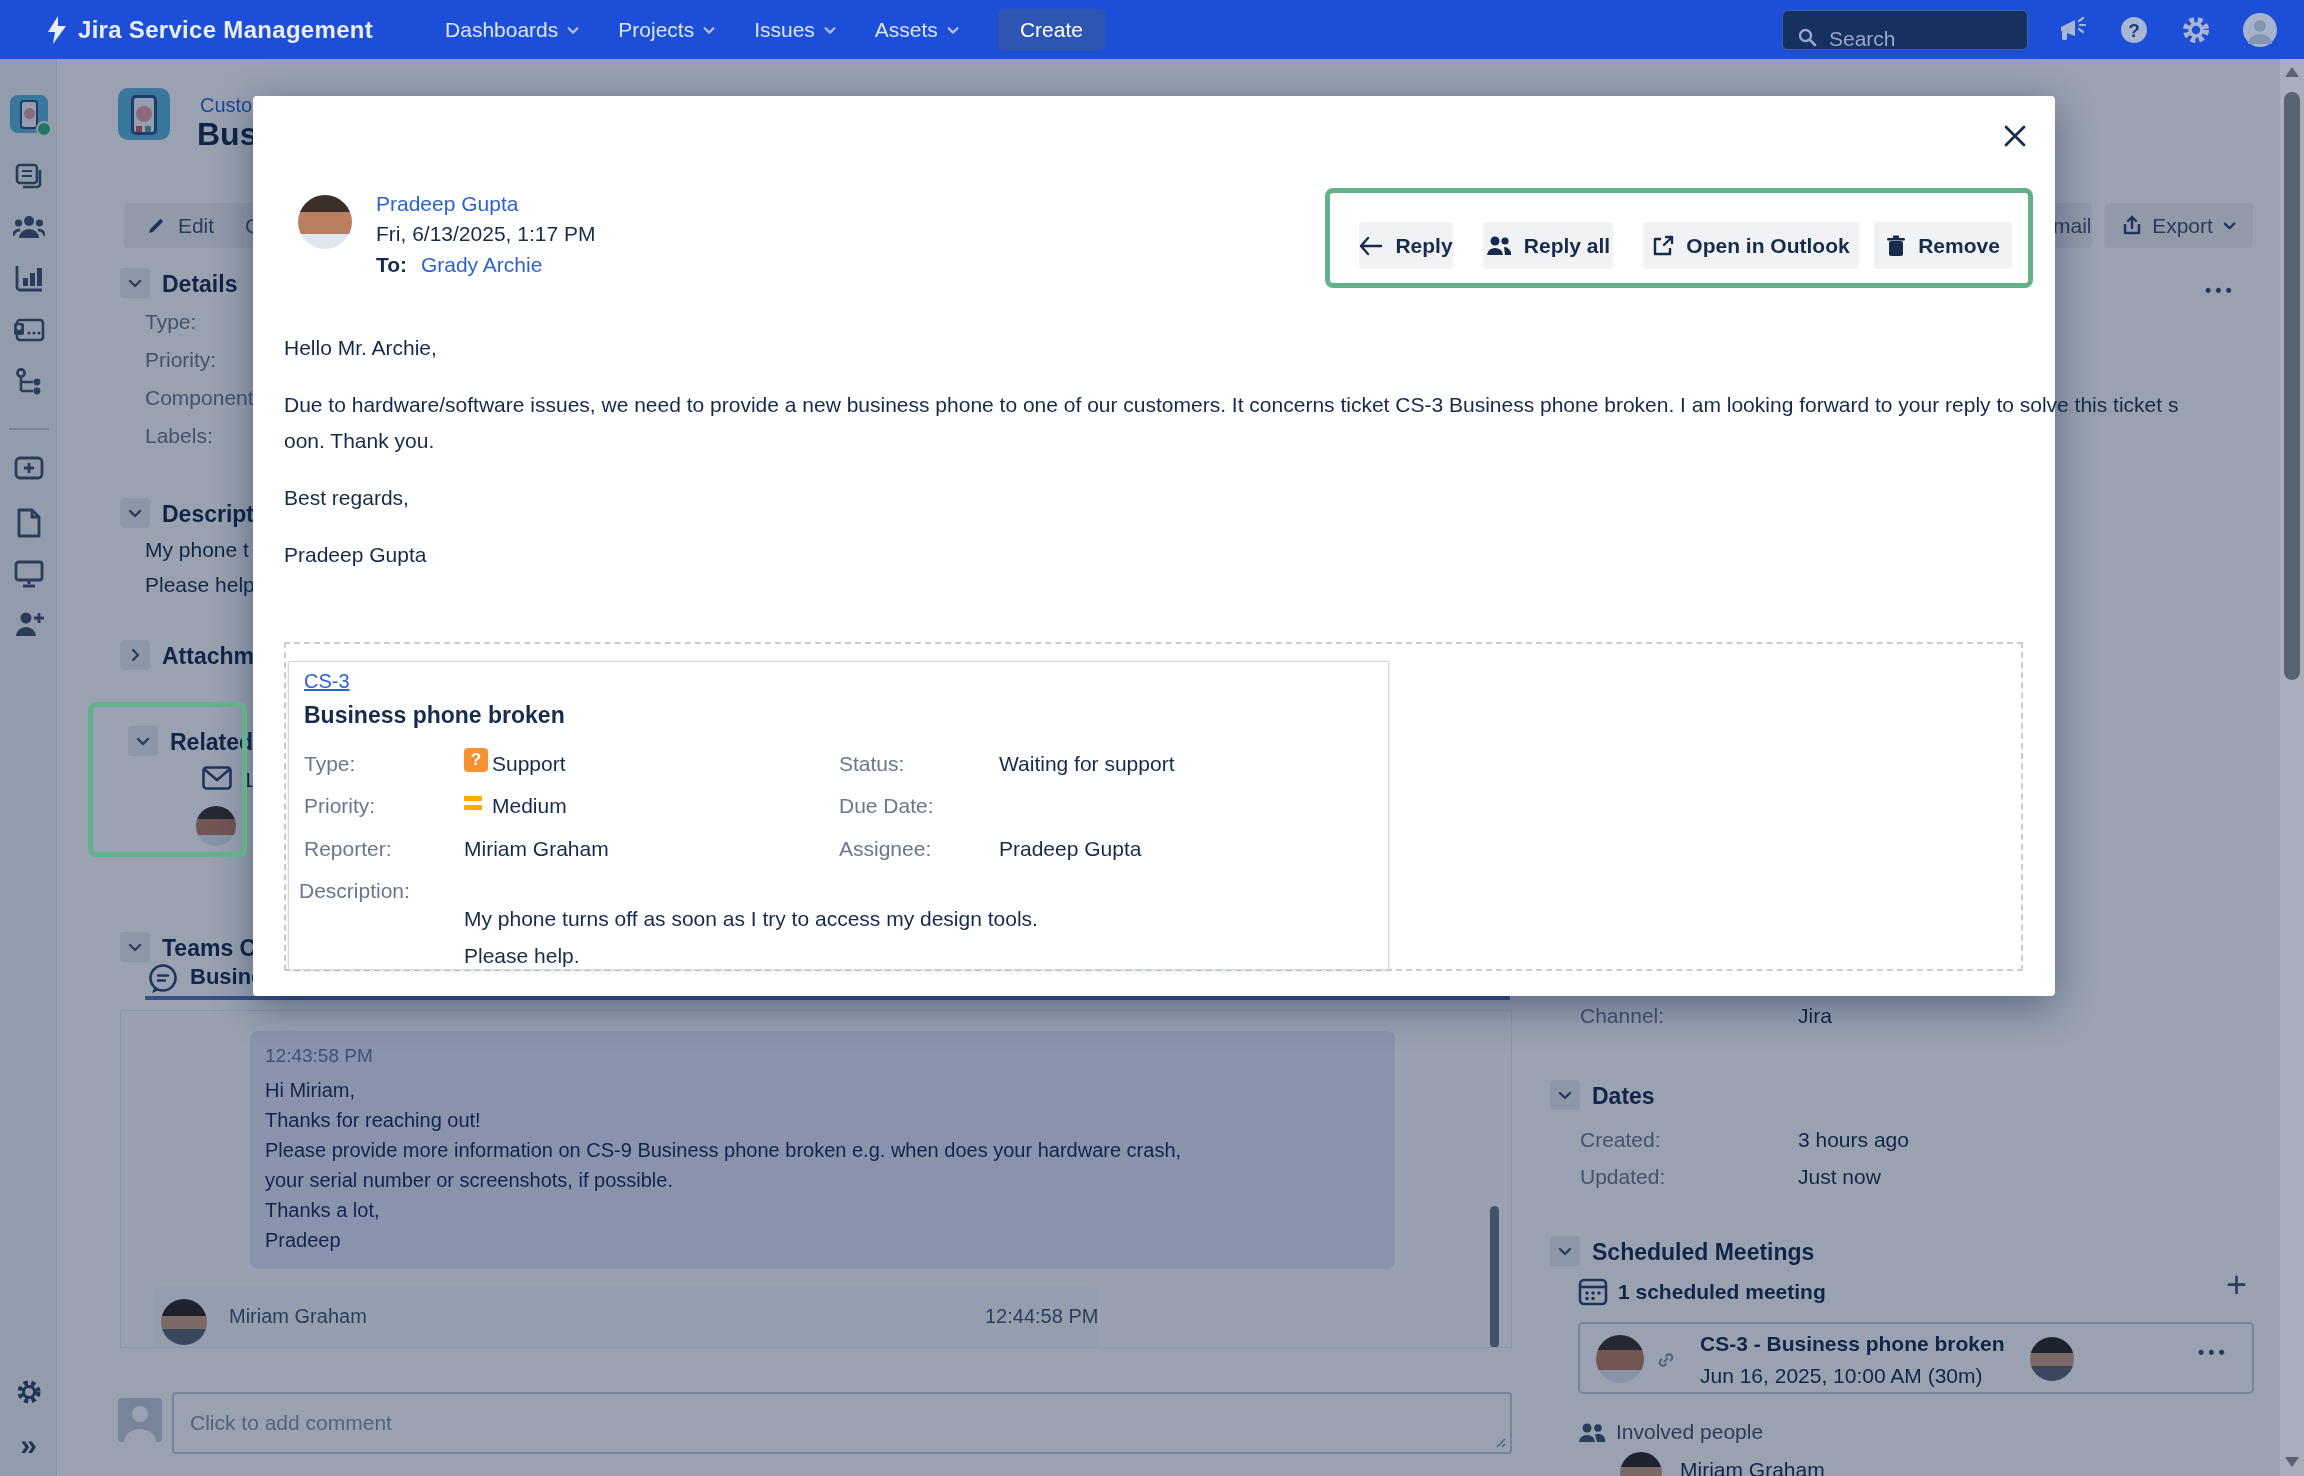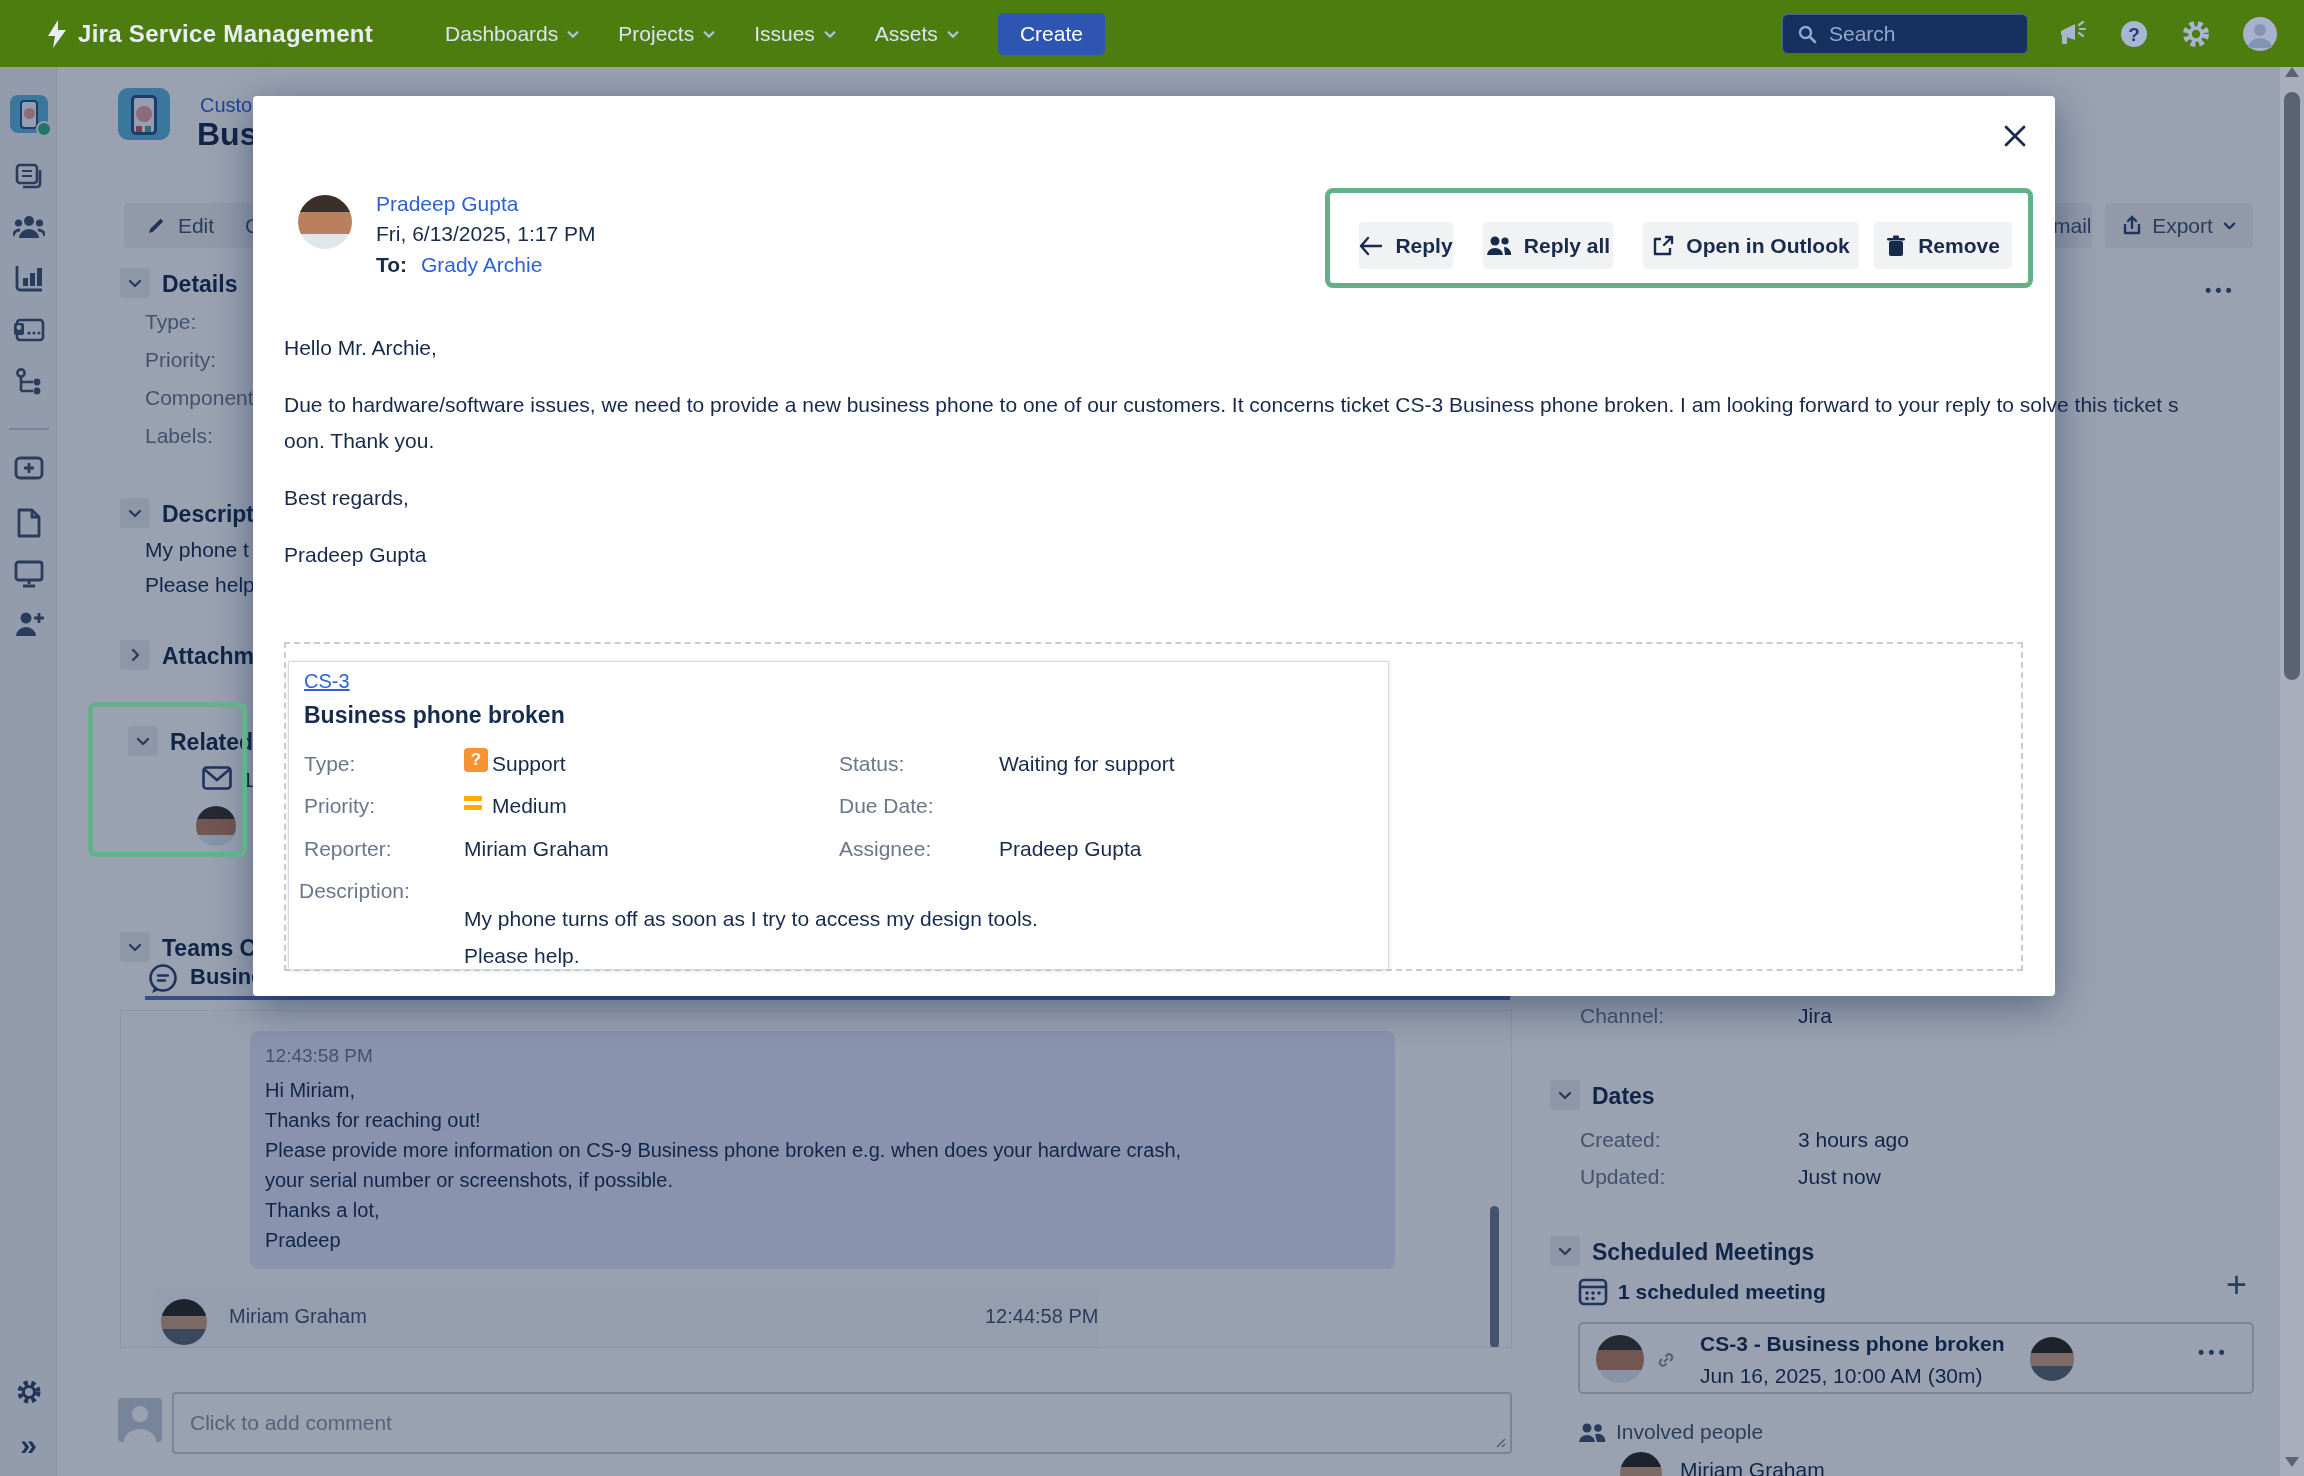--- a/index.html
+++ b/index.html
@@ -1,24 +1,24 @@
 <!DOCTYPE html>
 <html><head>
 <meta charset="utf-8">
 <style>
   html,body{margin:0;padding:0;background:#444;}
   *{box-sizing:border-box;font-family:"Liberation Sans",sans-serif;}
   #stage{position:relative;width:2304px;height:1476px;background:#fff;overflow:hidden;}
   .abs{position:absolute;}
   .nowrap{white-space:nowrap;}
   
-  #navbar{position:absolute;left:0;top:0;width:2304px;height:67px;background:#4d7c0f;z-index:90;display:flex;align-items:center;}
+  #navbar{position:absolute;left:0;top:0;width:2304px;height:59px;background:#1d4ed8;z-index:90;display:flex;align-items:center;}
   .navmenu-item{display:flex;align-items:center;gap:8px;color:#DCE3F3;font-size:21px;margin-right:38px;cursor:pointer;}
   .create-btn{background:#2F55B3;color:#fff;font-size:21px;border-radius:5px;padding:9px 22px;}
-  .nav-search{display:flex;align-items:center;gap:12px;width:246px;height:40px;background:#16305F;border:1.5px solid #44619F;border-radius:6px;padding:16px 14px;color:#96A7CC;font-size:21px;}
+  .nav-search{display:flex;gap:12px;width:246px;height:40px;background:#16305F;border:1.5px solid #44619F;border-radius:6px;padding:16px 14px;color:#96A7CC;font-size:21px;}
   .nav-ico{margin-left:30px;display:flex;align-items:center;}
   
   #sidebar{position:absolute;left:0;top:59px;width:57px;height:1417px;background:#F4F5F7;border-right:1px solid #E4E6EA;z-index:10;}
   .side-ic{position:absolute;left:0;width:57px;display:flex;justify-content:center;}
   
   .chevbtn{width:30px;height:30px;background:#EBECF0;border-radius:4px;display:flex;align-items:center;justify-content:center;}
   .heading{color:#172B4D;font-weight:700;font-size:23px;}
   .lbl{color:#6B778C;font-size:21px;}
   .val{color:#172B4D;font-size:21px;}
   .link{color:#2E62D4;}

